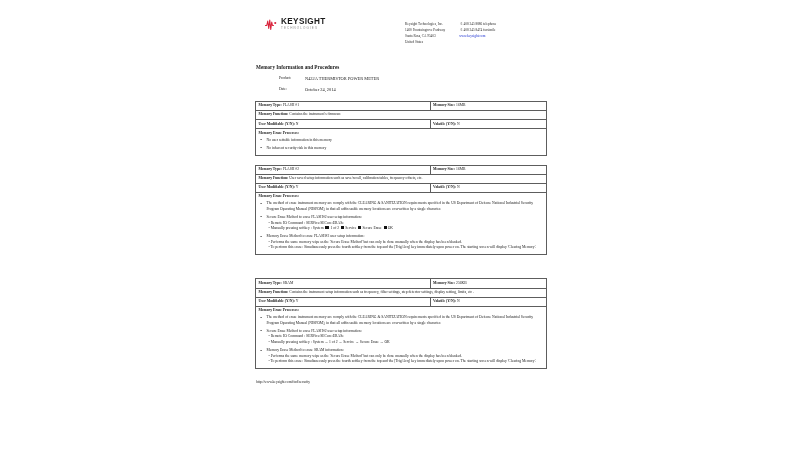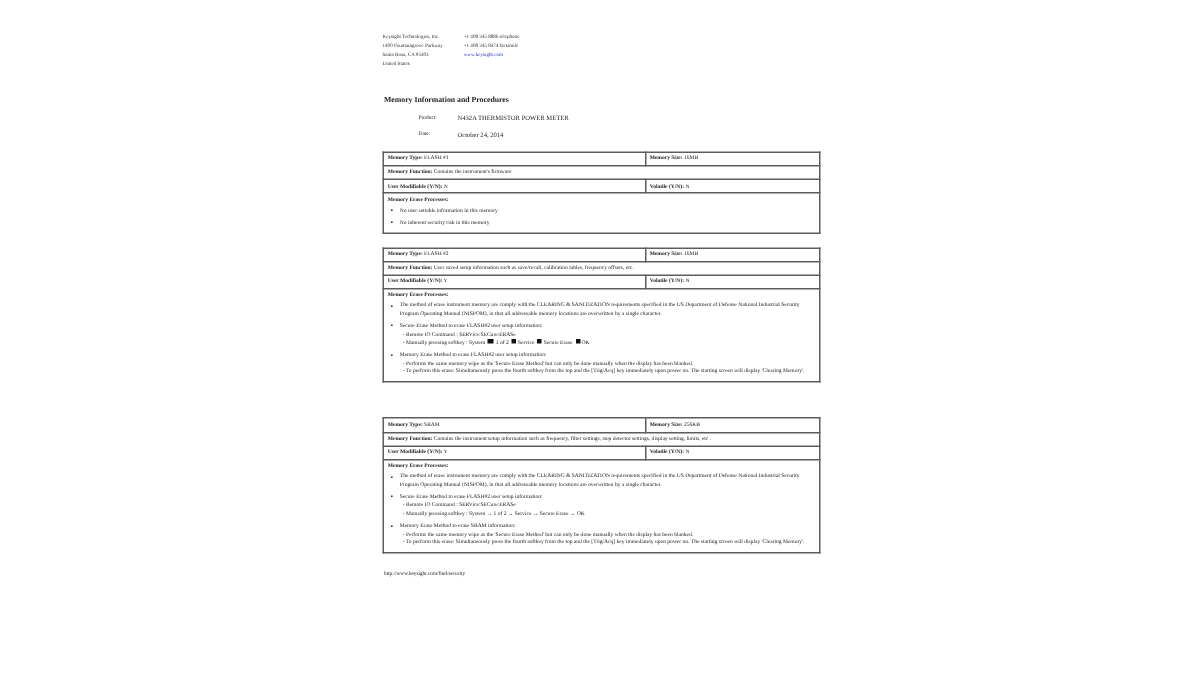--- a/index.html
+++ b/index.html
@@ -140,20 +140,30 @@
     color: #1a1a1a;
   }
 </style>
 </head>
 <body>
 
 <div class="page">
   <div class="sheet">
 
     <div class="header">
+      <div class="logo-block">
+        <svg class="logo-mark" viewBox="0 0 26 22">
+          <path d="M1 13 L3.5 13 L5.5 4 L7.5 19 L9.5 2 L11.5 21 L13.5 6 L15 13 L17 13" fill="none" stroke="#d9233b" stroke-width="2.1" stroke-linecap="round" stroke-linejoin="round"></path>
+          <circle cx="20.5" cy="8" r="2.1" fill="#d9233b"></circle>
+        </svg>
+        <div class="logo-text">
+          <div class="logo-word">KEYSIGHT</div>
+          <div class="logo-sub">TECHNOLOGIES</div>
+        </div>
+      </div>
 
       <div class="contact">
         <div class="col">
           <div>Keysight Technologies, Inc.</div>
           <div>1400 Fountaingrove Parkway</div>
           <div>Santa Rosa, CA  95403</div>
           <div>United States</div>
         </div>
         <div class="col">
           <div>+1 408 345 8886 telephone</div>

